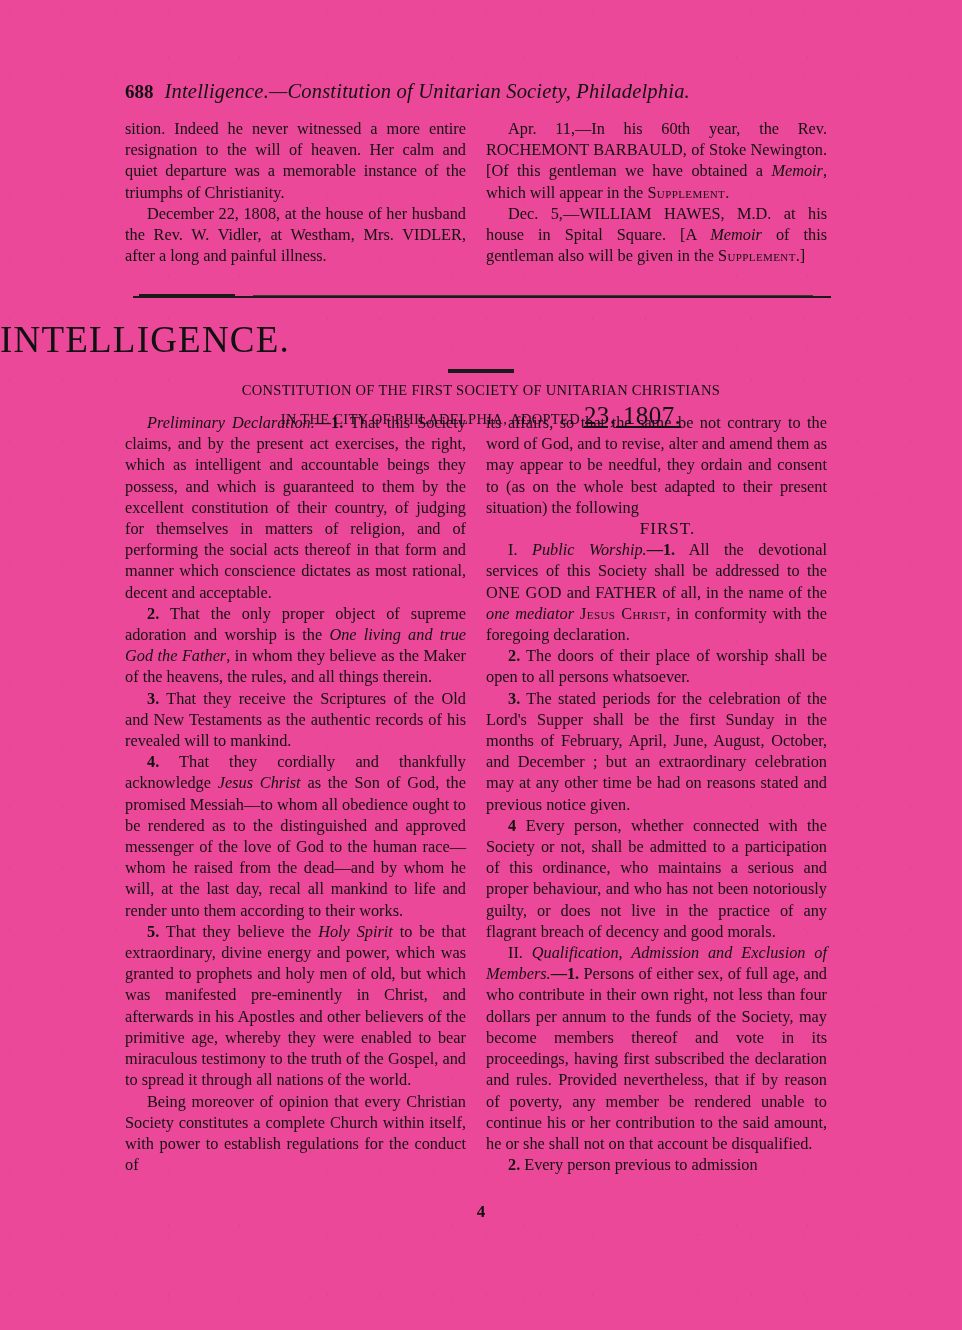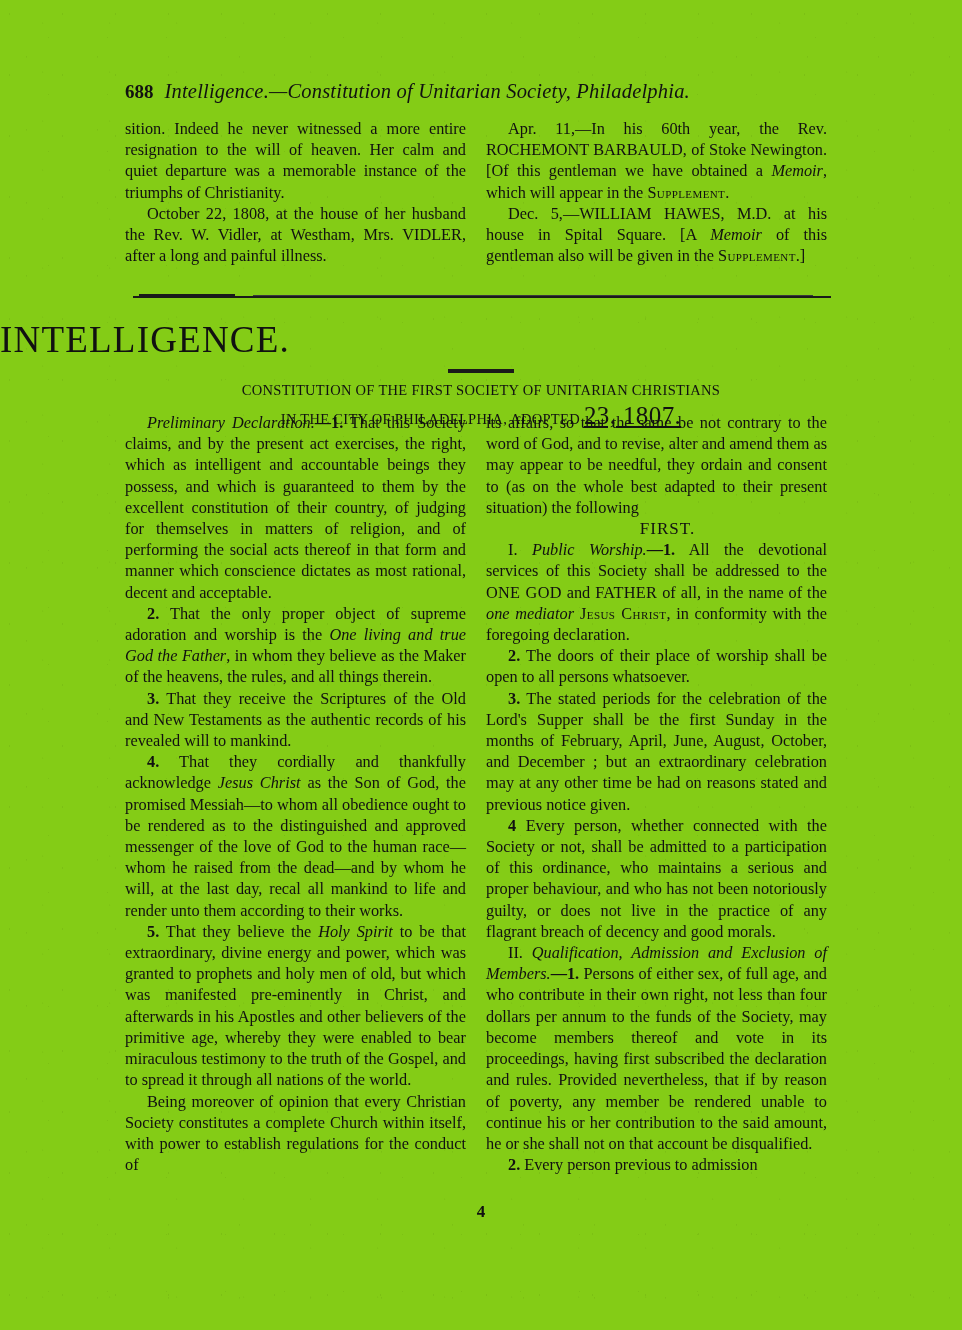--- a/index.html
+++ b/index.html
@@ -13,21 +13,21 @@
     position: relative;
     font-family: "Liberation Serif", "DejaVu Serif", serif;
     color: #111111;
     overflow: hidden;
   }
   .page {
     position: absolute;
     left: 0; top: 0;
     width: 962px;
     height: 1330px;
-    background: #84cc16;
+    background: #ec4899;
   }
 
   
   .running-head {
     position: absolute;
     left: 125px;
     top: 80px;
     width: 712px;
     font-size: 20.5px;
     font-style: italic;
@@ -168,21 +168,21 @@
 <body>
 
 <div class="page">
 
   <div class="running-head">
     <span class="folio">688</span><span class="it">Intelligence.—Constitution of Unitarian Society, Philadelphia.</span>
   </div>
 
   <div class="col col-left top-left">
     <p class="noindent">sition. Indeed he never witnessed a more entire resignation to the will of heaven. Her calm and quiet departure was a memorable instance of the triumphs of Christianity.</p>
-    <p>October 22, 1808, at the house of her husband the Rev. W. Vidler, at Westham, Mrs. VIDLER, after a long and painful illness.</p>
+    <p>December 22, 1808, at the house of her husband the Rev. W. Vidler, at Westham, Mrs. VIDLER, after a long and painful illness.</p>
   </div>
 
   <div class="col col-right top-right">
     <p><span>Apr. 11,—In his 60th year, the Rev. ROCHEMONT BARBAULD, of Stoke Newington. [Of this gentleman we have obtained a </span><span class="it">Memoir</span><span>, which will appear in the </span><span class="sc">Supplement</span><span>.</span></p>
     <p><span>Dec. 5,—WILLIAM HAWES, M.D. at his house in Spital Square. [A </span><span class="it">Memoir</span><span> of this gentleman also will be given in the </span><span class="sc">Supplement</span><span>.]</span></p>
   </div>
 
   <div class="divider"></div>
 
   <div class="section-title">INTELLIGENCE.</div>

